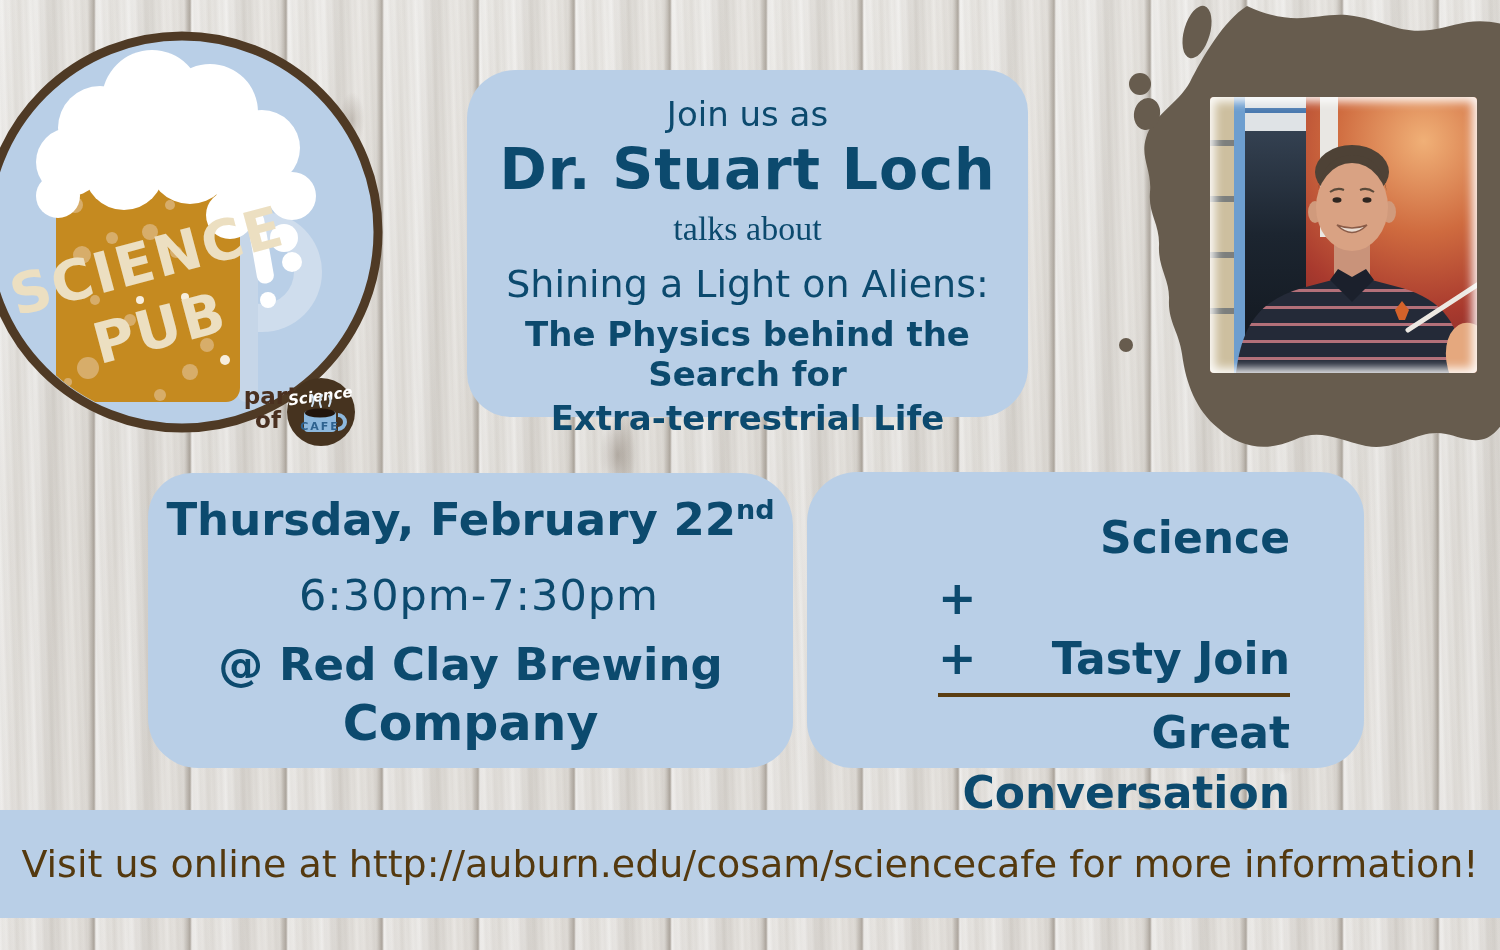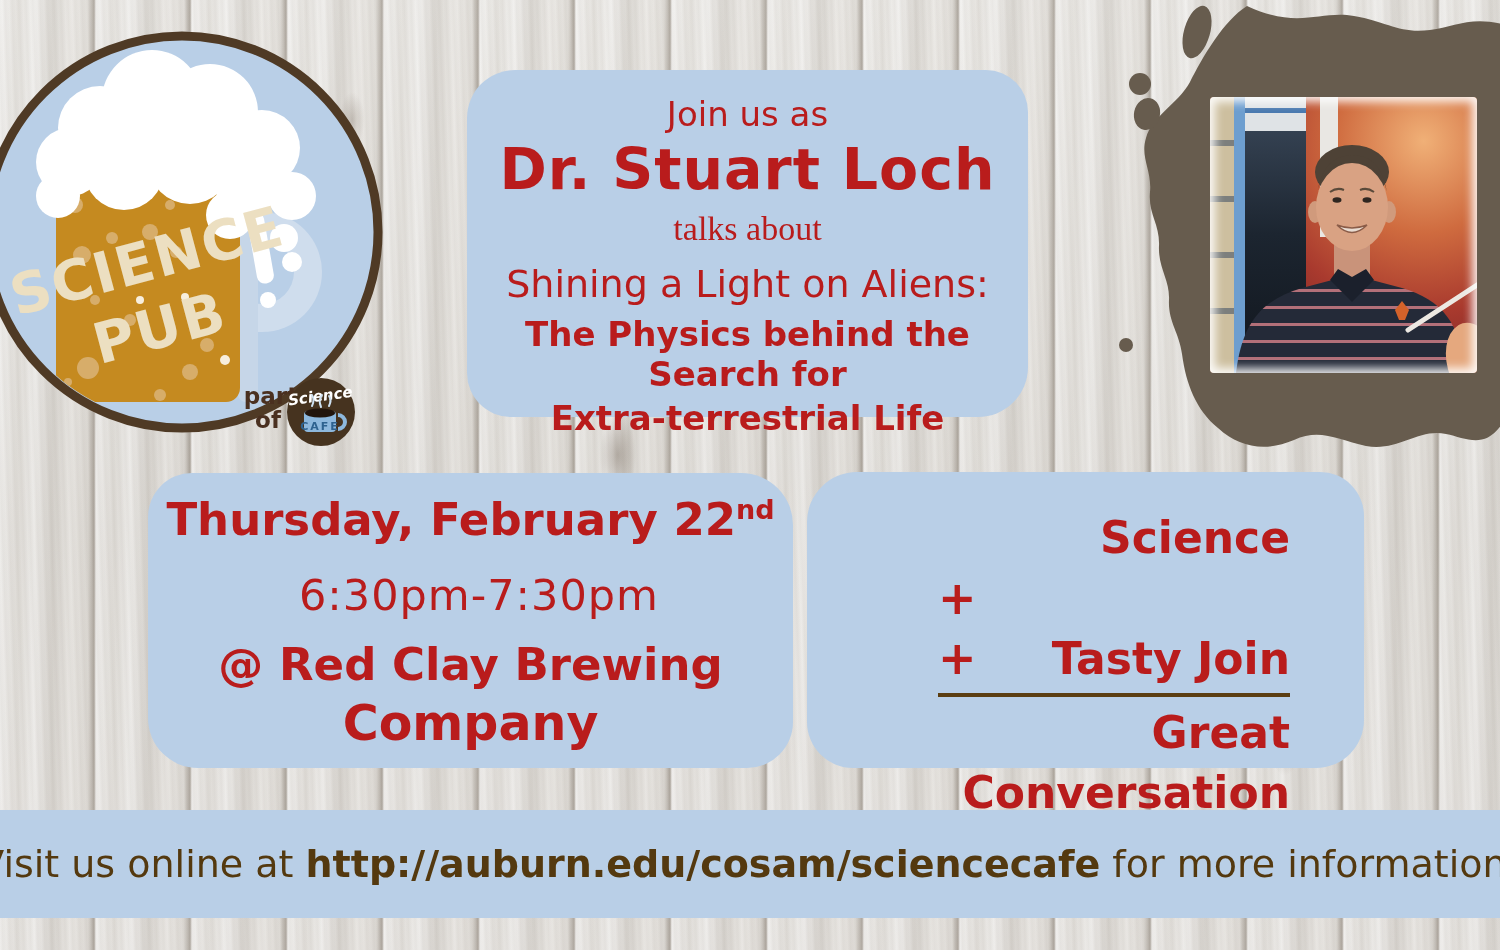--- a/index.html
+++ b/index.html
@@ -22,21 +22,21 @@
       repeating-linear-gradient(90deg,
         rgba(255,255,255,.55) 0px, rgba(229,226,221,.30) 18px, rgba(255,255,255,.50) 34px,
         rgba(198,193,186,.35) 52px, rgba(244,242,239,.50) 70px, rgba(216,211,204,.30) 88px,
         rgba(134,124,112,.55) 94px, rgba(255,255,255,.60) 96px),
       linear-gradient(180deg,#e4e2de 0%,#d9d6d1 55%,#dedbd7 100%);
   }
   
   svg.decor{position:absolute;inset:0;display:block;}
   
   .panel{
-    position:absolute;background:#b9cfe7;color:#b91c1c;text-align:center;
+    position:absolute;background:#b9cfe7;color:#0c4a6e;text-align:center;
     box-sizing:border-box;
   }
   .talk-panel{left:467px;top:70px;width:561px;height:347px;border-radius:48px 42px 50px 44px;padding-top:24px;}
   .talk-intro{font-size:34px;font-weight:400;}
   .talk-speaker{font-size:57px;font-weight:700;margin-top:2px;letter-spacing:1px;}
   .talk-connector{font-size:34px;font-weight:400;margin-top:8px;font-family:Liberation Serif, serif;}
   .talk-topic1{font-size:38px;font-weight:400;margin-top:14px;}
   .talk-topic2{font-size:34px;font-weight:700;margin-top:8px;}
   .talk-topic3{font-size:34px;font-weight:700;margin-top:4px;}
   .when-panel{left:148px;top:473px;width:645px;height:295px;border-radius:44px 52px 46px 50px;padding-top:20px;}
@@ -52,21 +52,21 @@
            font-size:44px;font-weight:700;line-height:60px;}
   .sum-row .plus{font-size:46px;font-weight:700;}
   .sum-row.underlined{border-bottom:4px solid #5b3e12;padding-bottom:4px;margin-bottom:6px;}
   .sum-result{font-size:44px;font-weight:700;line-height:60px;margin-top:2px;}
   
   .footer-band{
     position:absolute;left:0;top:810px;width:1500px;height:108px;background:#b9cfe7;
     display:flex;align-items:center;justify-content:center;color:#54390f;
   }
   .footer-text{font-size:38px;font-weight:400;white-space:pre;}
-  .footer-text .url{font-weight:700;}
+  .footer-text .url{font-weight:400;}
 </style>
 </head>
 <body>
 
 <div id="stage">
 
   <div class="wood"></div>
 
   <svg class="decor" viewBox="0 0 1500 950">
     <defs>

